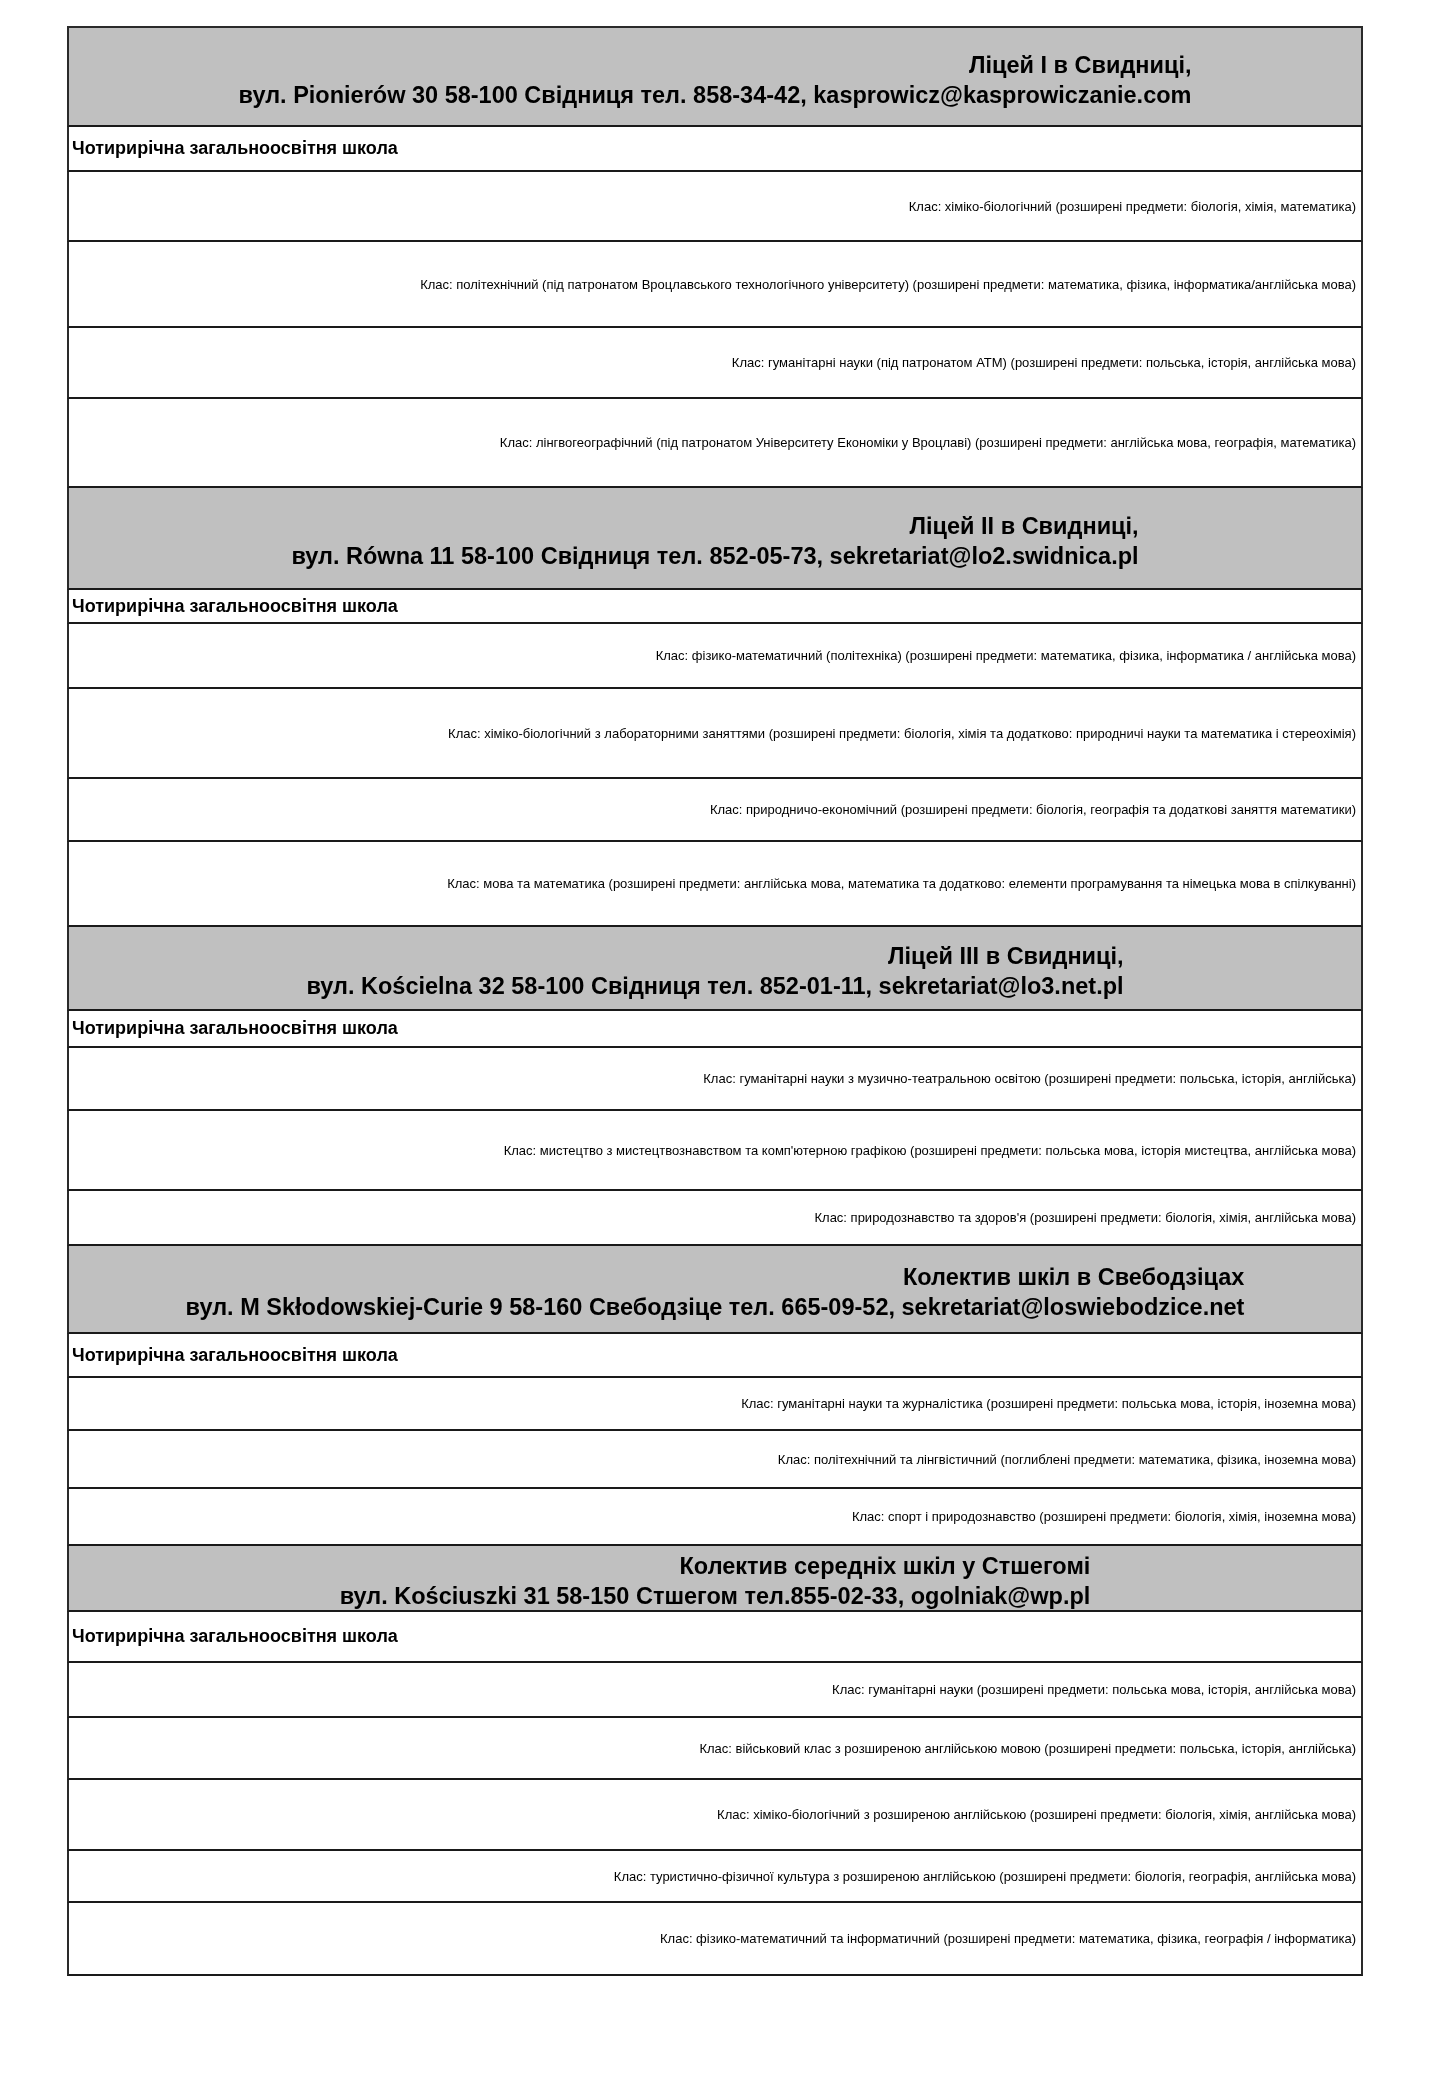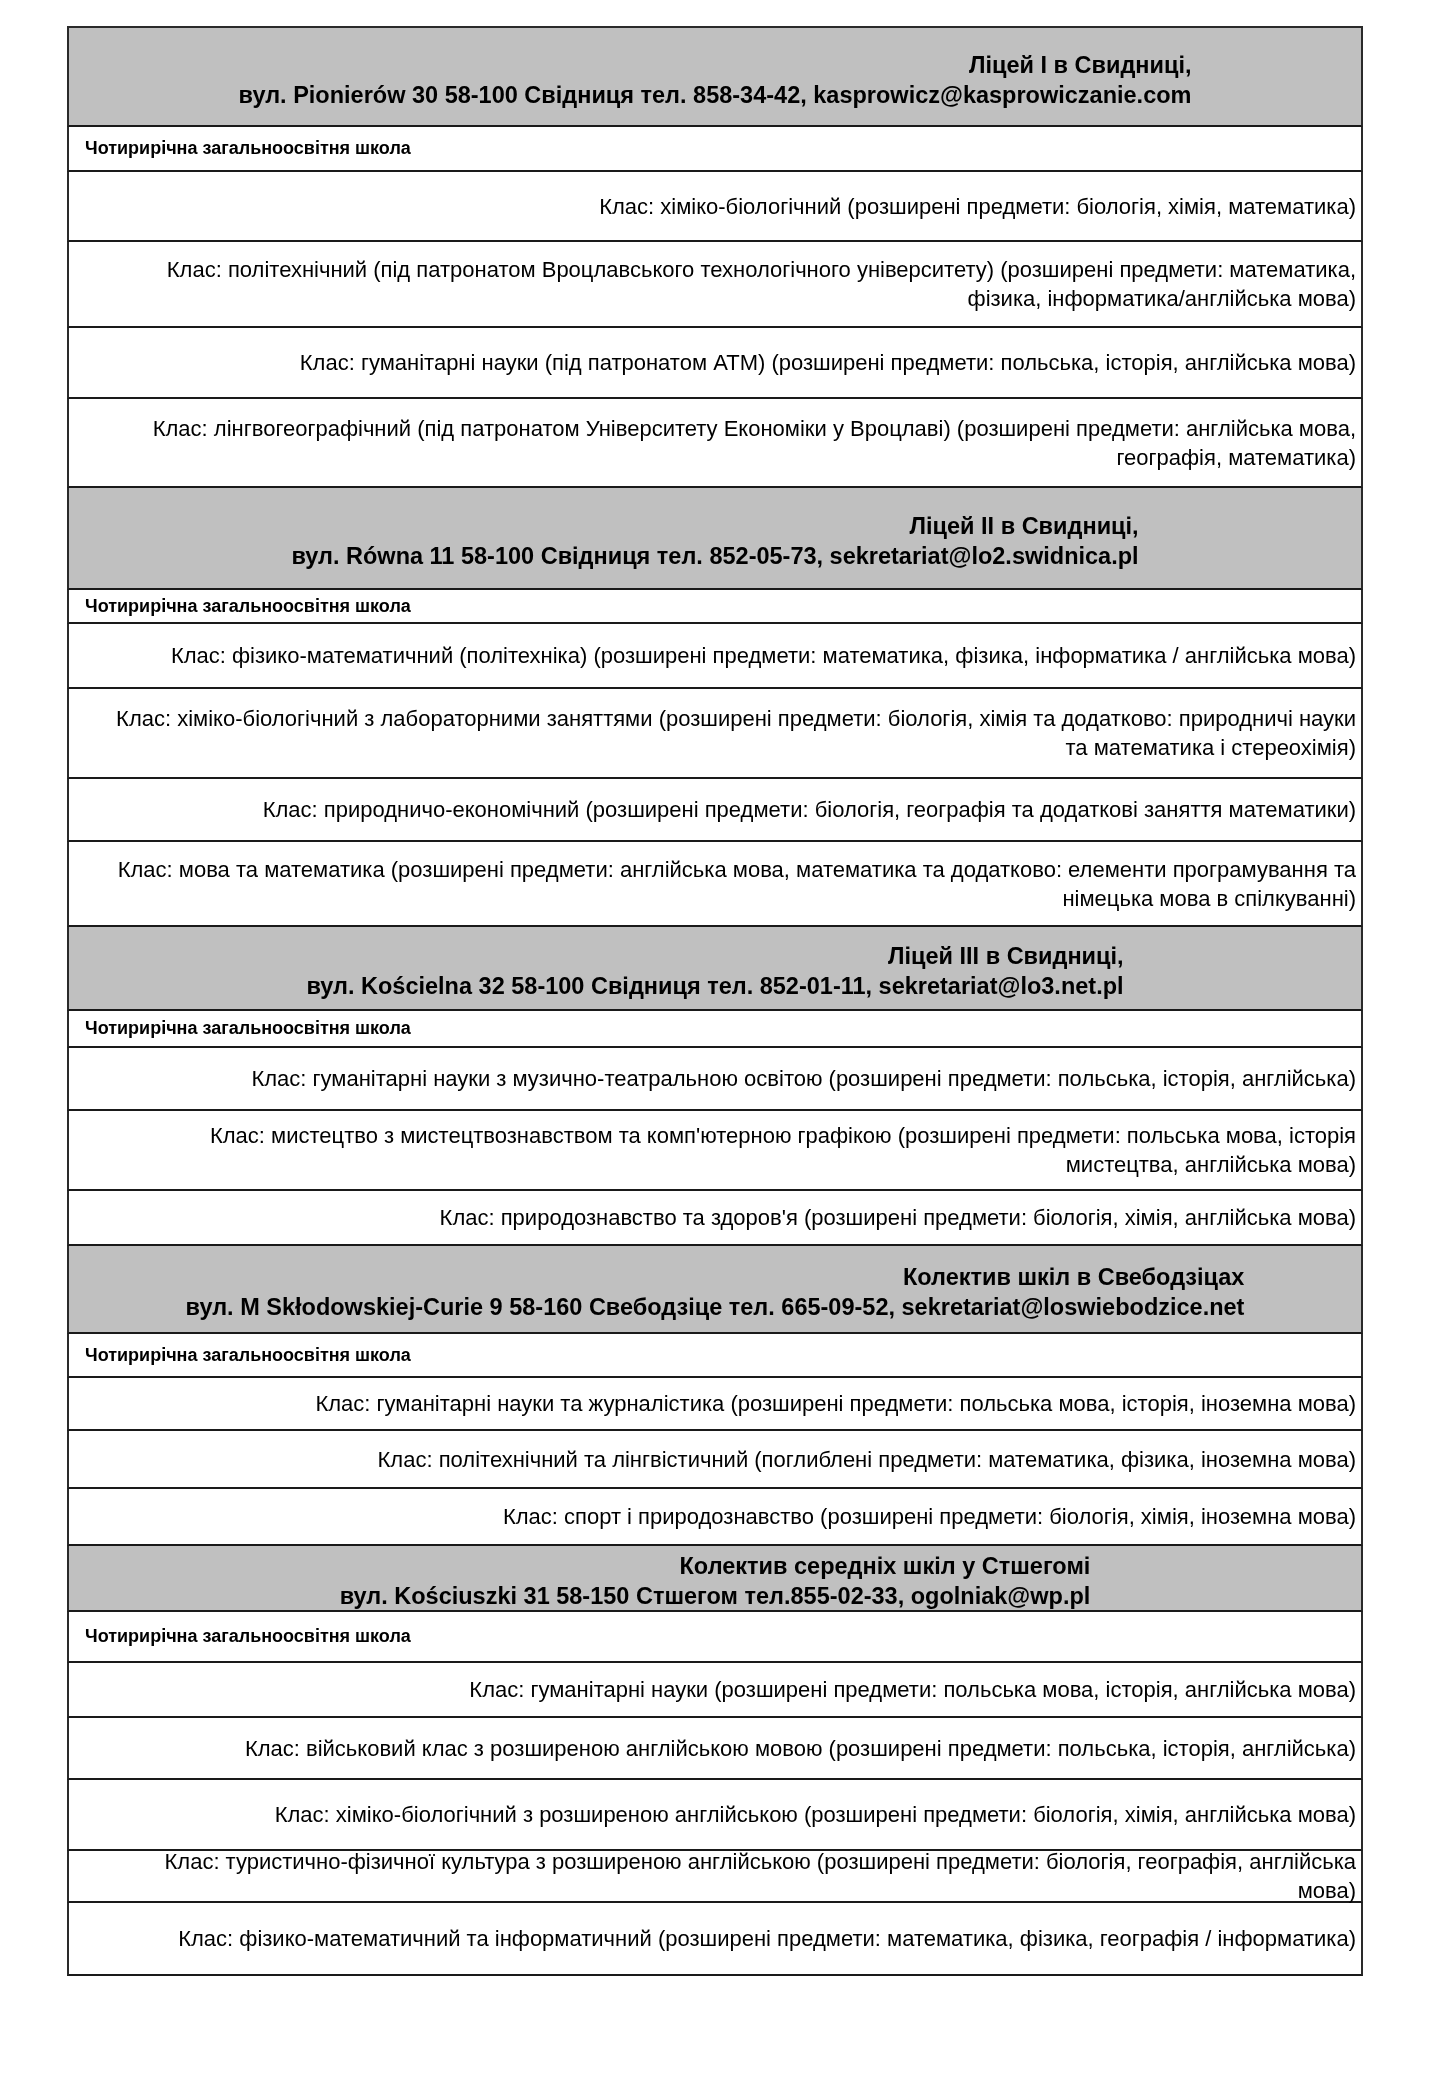--- a/index.html
+++ b/index.html
@@ -5,23 +5,23 @@
   html, body { margin: 0; padding: 0; background: #ffffff; }
   body { width: 1455px; height: 2089px; position: relative; overflow: hidden;
          font-family: "Liberation Sans", sans-serif; color: #000; }
   #sheet { position: absolute; left: 67px; top: 26px; width: 1296px; }
   .row { box-sizing: border-box; border-left: 2px solid #2a2a2a; border-right: 2px solid #2a2a2a;
          border-bottom: 2px solid #1a1a1a; display: flex; align-items: center; }
   .row.first { border-top: 2px solid #2a2a2a; }
   .hdr { background: #c0c0c0; justify-content: center; text-align: center;
          font-weight: bold; font-size: 23.5px; line-height: 30px; padding-top: 6px; }
   .hdr .inner { display: flex; flex-direction: column; align-items: flex-end; }
-  .sub { background: #fff; font-weight: bold; font-size: 18px; padding-left: 16px; }
+  .sub { background: #fff; font-weight: bold; font-size: 18px; padding-left: 3px; }
   .cls { background: #fff; justify-content: flex-start; text-align: right;
-         font-size: 22px; line-height: 29px; padding: 0 5px 0 40px; }
+         font-size: 13px; line-height: 29px; padding: 0 5px 0 40px; }
   .cls span { display: block; width: 100%; }
 </style>
 </head>
 <body>
 
 <div id="sheet">
 
   <div class="row hdr first" style="height:101px">
     <div class="inner">
       <div>Ліцей I в Свидниці,</div>

